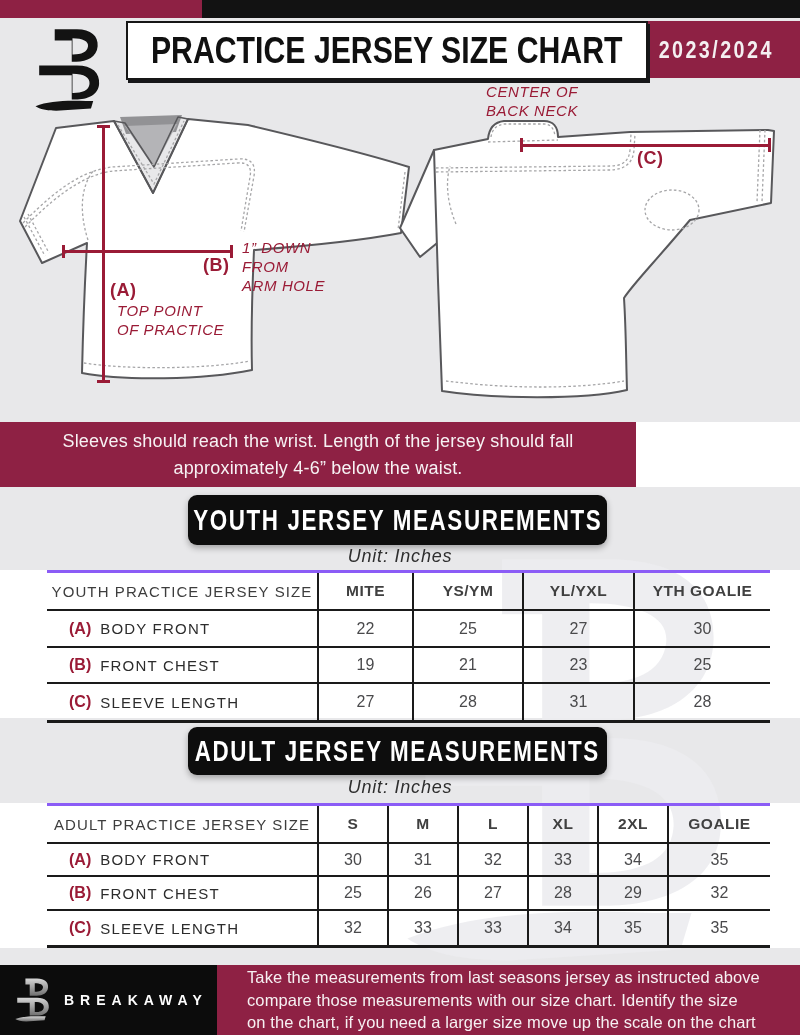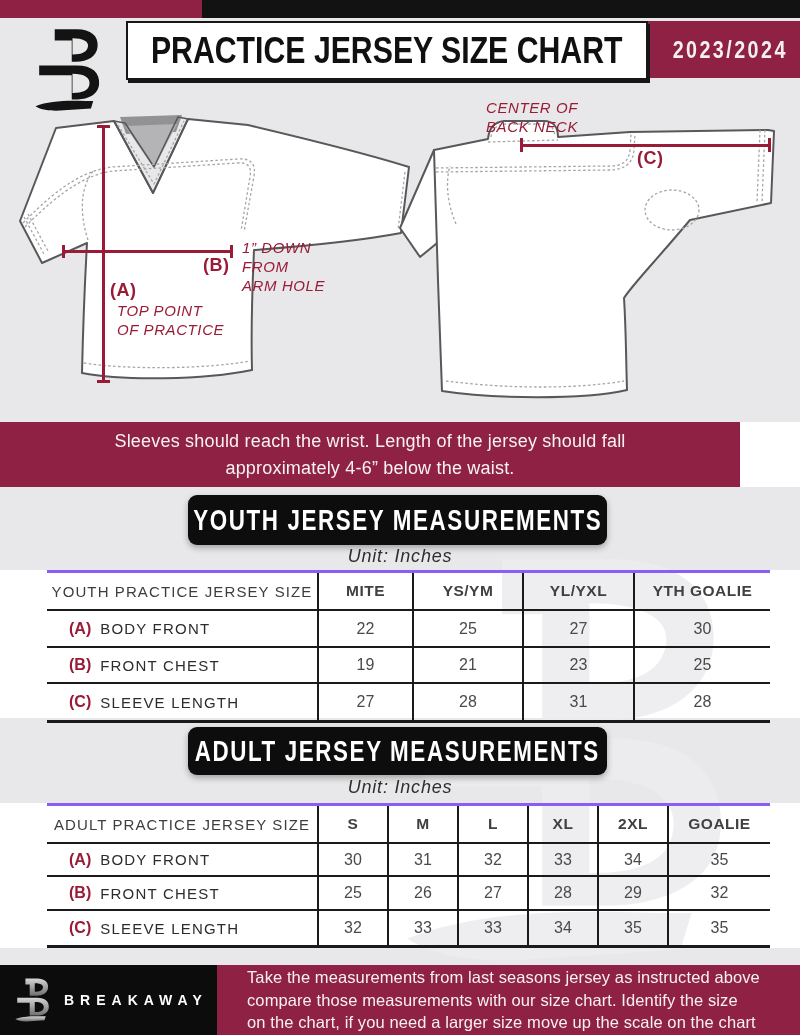--- a/index.html
+++ b/index.html
@@ -9,37 +9,37 @@
 
   
   #strip-maroon{left:0;top:0;width:202px;height:18px;background:var(--maroon);}
   #strip-black{left:202px;top:0;width:598px;height:18px;background:#121212;}
   #header-band{left:0;top:18px;width:800px;height:60px;background:var(--light_gray);}
   #title-box{left:126px;top:21px;width:518px;height:55px;background:#fff;border:2px solid #161616;
              box-shadow:2px 3px 0 #17171a;display:flex;align-items:center;justify-content:center;z-index:3;}
   #title-box span{font-weight:bold;font-size:36px;color:#101010;white-space:nowrap;
                   transform:scaleX(.84);letter-spacing:0;}
   #season-box{left:646px;top:21px;width:154px;height:57px;background:var(--maroon);
-              display:flex;align-items:center;justify-content:flex-end;z-index:2;}
+              display:flex;align-items:center;justify-content:flex-start;z-index:2;}
   #season-box span{color:#f4eff1;font-weight:bold;font-size:24px;letter-spacing:3px;
                    transform:scaleX(.82);white-space:nowrap;}
 
   
   #diagram{left:0;top:78px;width:800px;height:344px;background:var(--light_gray);}
   .mline{background:var(--annotation);position:absolute;z-index:4;}
   .mnote{position:absolute;z-index:4;color:var(--annotation);font-style:italic;font-size:15px;
          letter-spacing:.6px;line-height:19px;white-space:nowrap;}
   .mkey{position:absolute;z-index:4;color:var(--annotation);font-weight:bold;font-size:18px;
         letter-spacing:.5px;white-space:nowrap;}
   svg .outline{fill:#ffffff;stroke:#58585b;stroke-width:2;stroke-linejoin:round;}
   svg .thin{fill:none;stroke:#58585b;stroke-width:1.6;stroke-linejoin:round;}
   svg .stitch{fill:none;stroke:#a6a6a8;stroke-width:1.3;stroke-dasharray:2.6 2.3;}
 
   
-  #wrist-banner{left:0;top:422px;width:740px;height:65px;background:var(--maroon);z-index:2;
+  #wrist-banner{left:0;top:422px;width:636px;height:65px;background:var(--maroon);z-index:2;
      display:flex;flex-direction:column;align-items:center;justify-content:center;}
   #wrist-banner div{color:#f7f2f4;font-size:18px;line-height:27px;letter-spacing:.2px;text-align:center;}
 
   
   #band1{left:0;top:487px;width:800px;height:83px;background:var(--light_gray);}
   #white-bg{left:0;top:570px;width:800px;height:395px;background:#ffffff;}
   #band2{left:0;top:718px;width:800px;height:85px;background:var(--light_gray);z-index:1;}
   #band3{left:0;top:948px;width:800px;height:17px;background:var(--light_gray);z-index:1;}
   #watermark{left:400px;top:545px;width:470px;height:430px;z-index:1;opacity:.9;}
 
@@ -157,21 +157,21 @@
   <div class="mnote" style="left:242px;top:238px;">
     <div>1” DOWN</div>
     <div>FROM</div>
     <div>ARM HOLE</div>
   </div>
   <div class="mkey" style="left:110px;top:280px;">(A)</div>
   <div class="mnote" style="left:117px;top:301px;">
     <div>TOP POINT</div>
     <div>OF PRACTICE</div>
   </div>
-  <div class="mnote" style="left:486px;top:98px;">
+  <div class="mnote" style="left:486px;top:82px;">
     <div>CENTER OF</div>
     <div>BACK NECK</div>
   </div>
   <div class="mkey" style="left:637px;top:148px;">(C)</div>
 
   <div class="abs" id="wrist-banner">
     <div>Sleeves should reach the wrist. Length of the jersey should fall</div>
     <div>approximately 4-6” below the waist.</div>
   </div>
 

